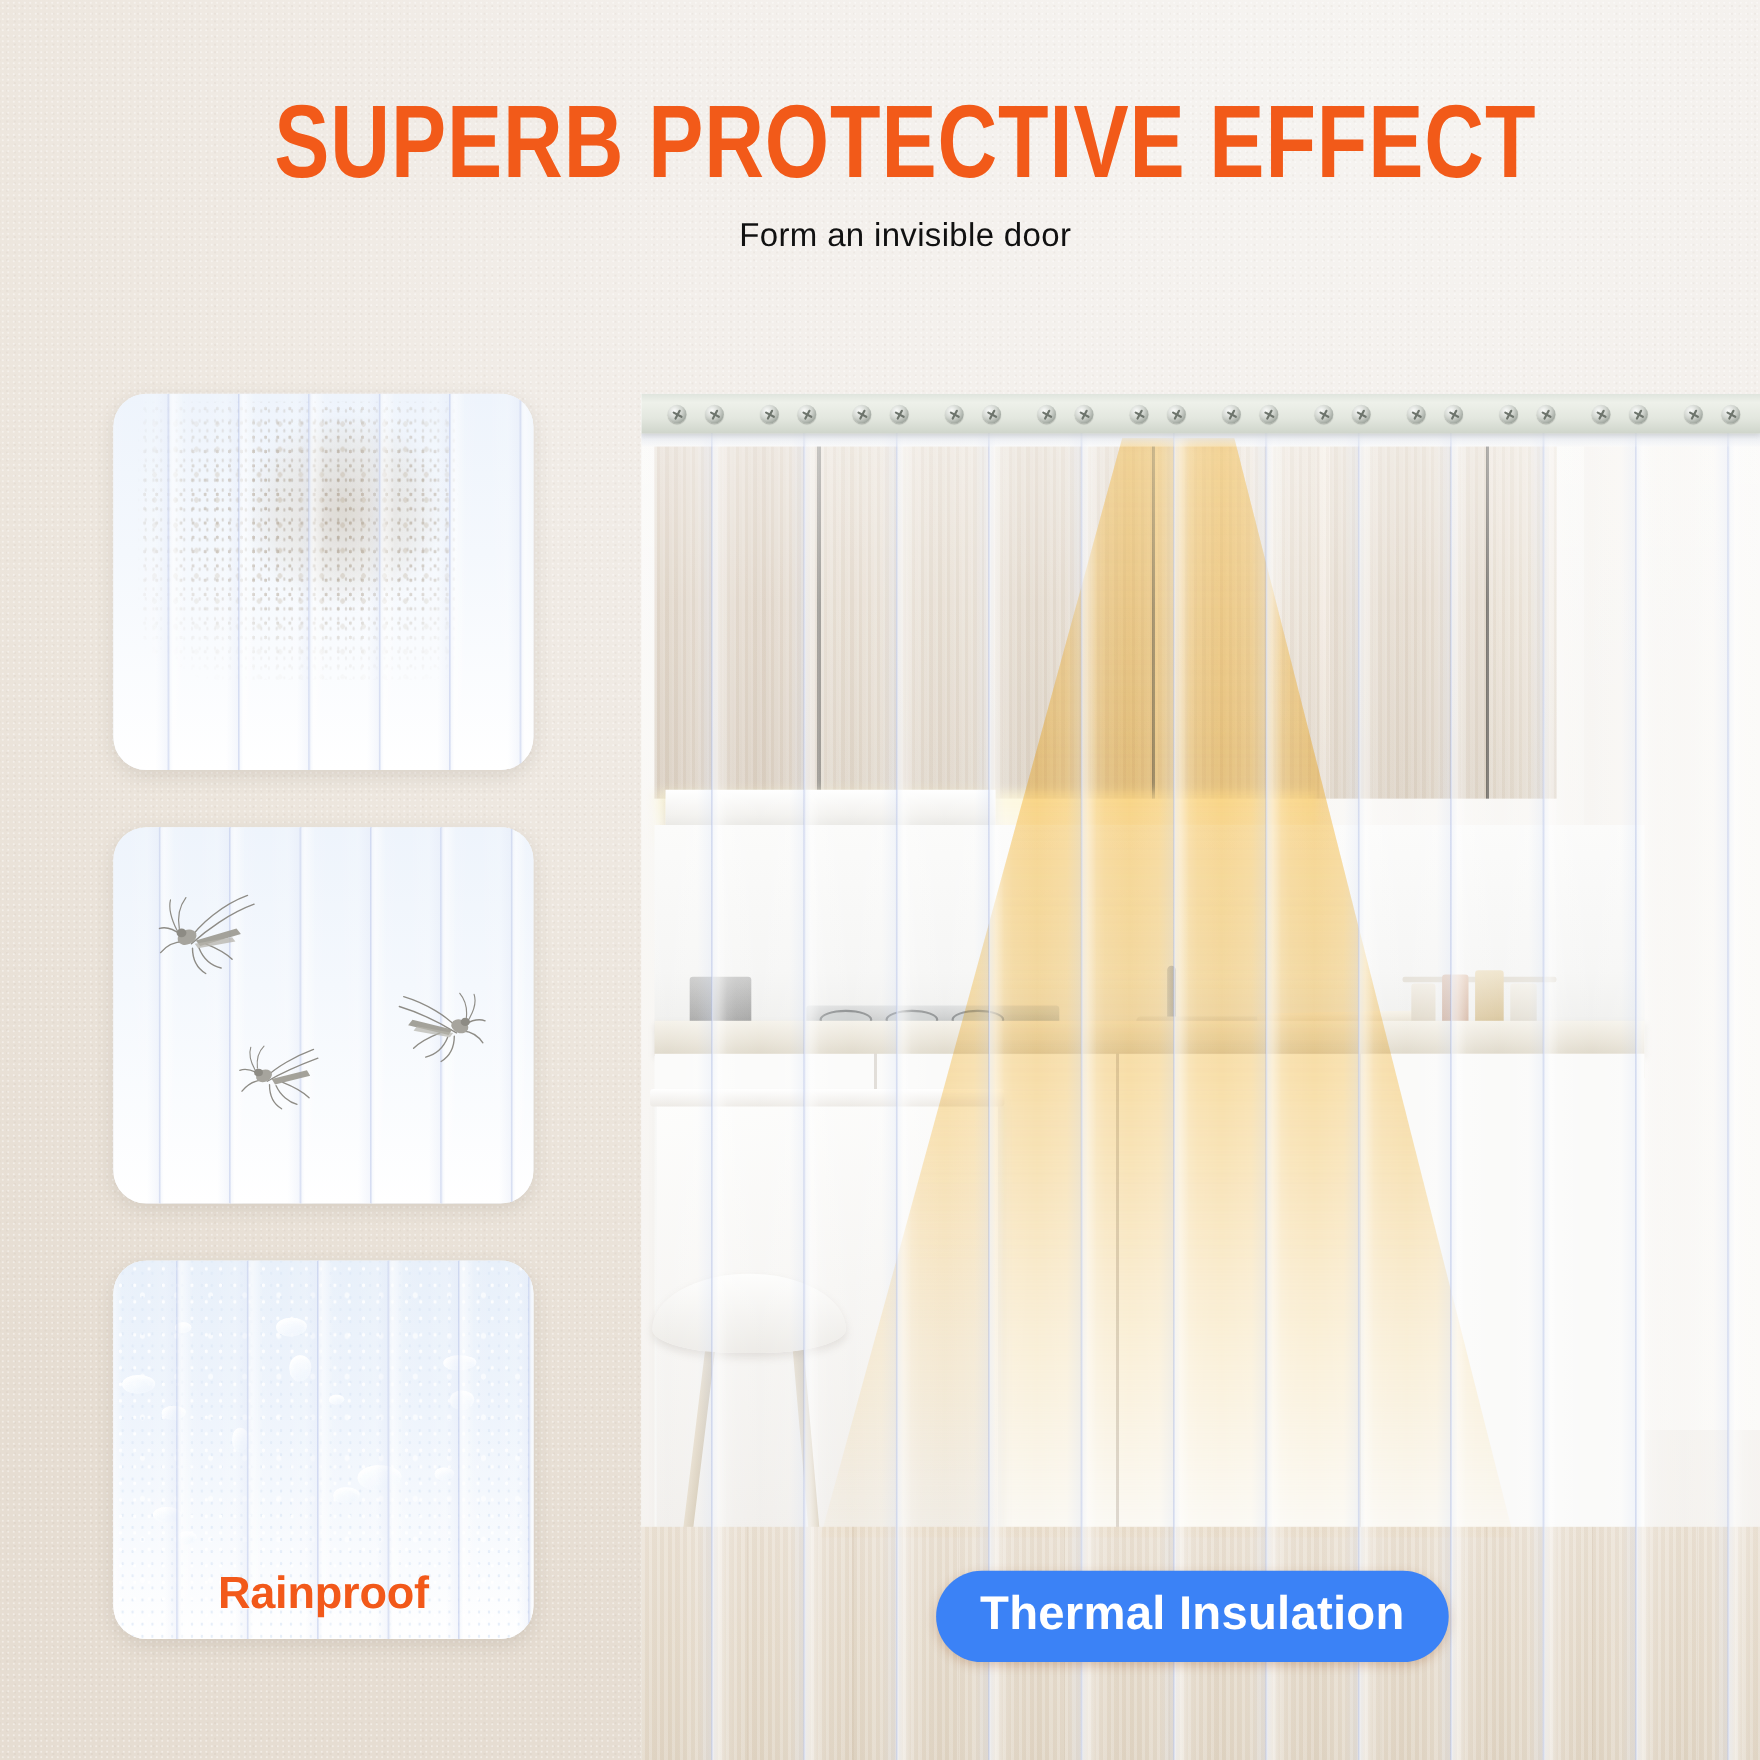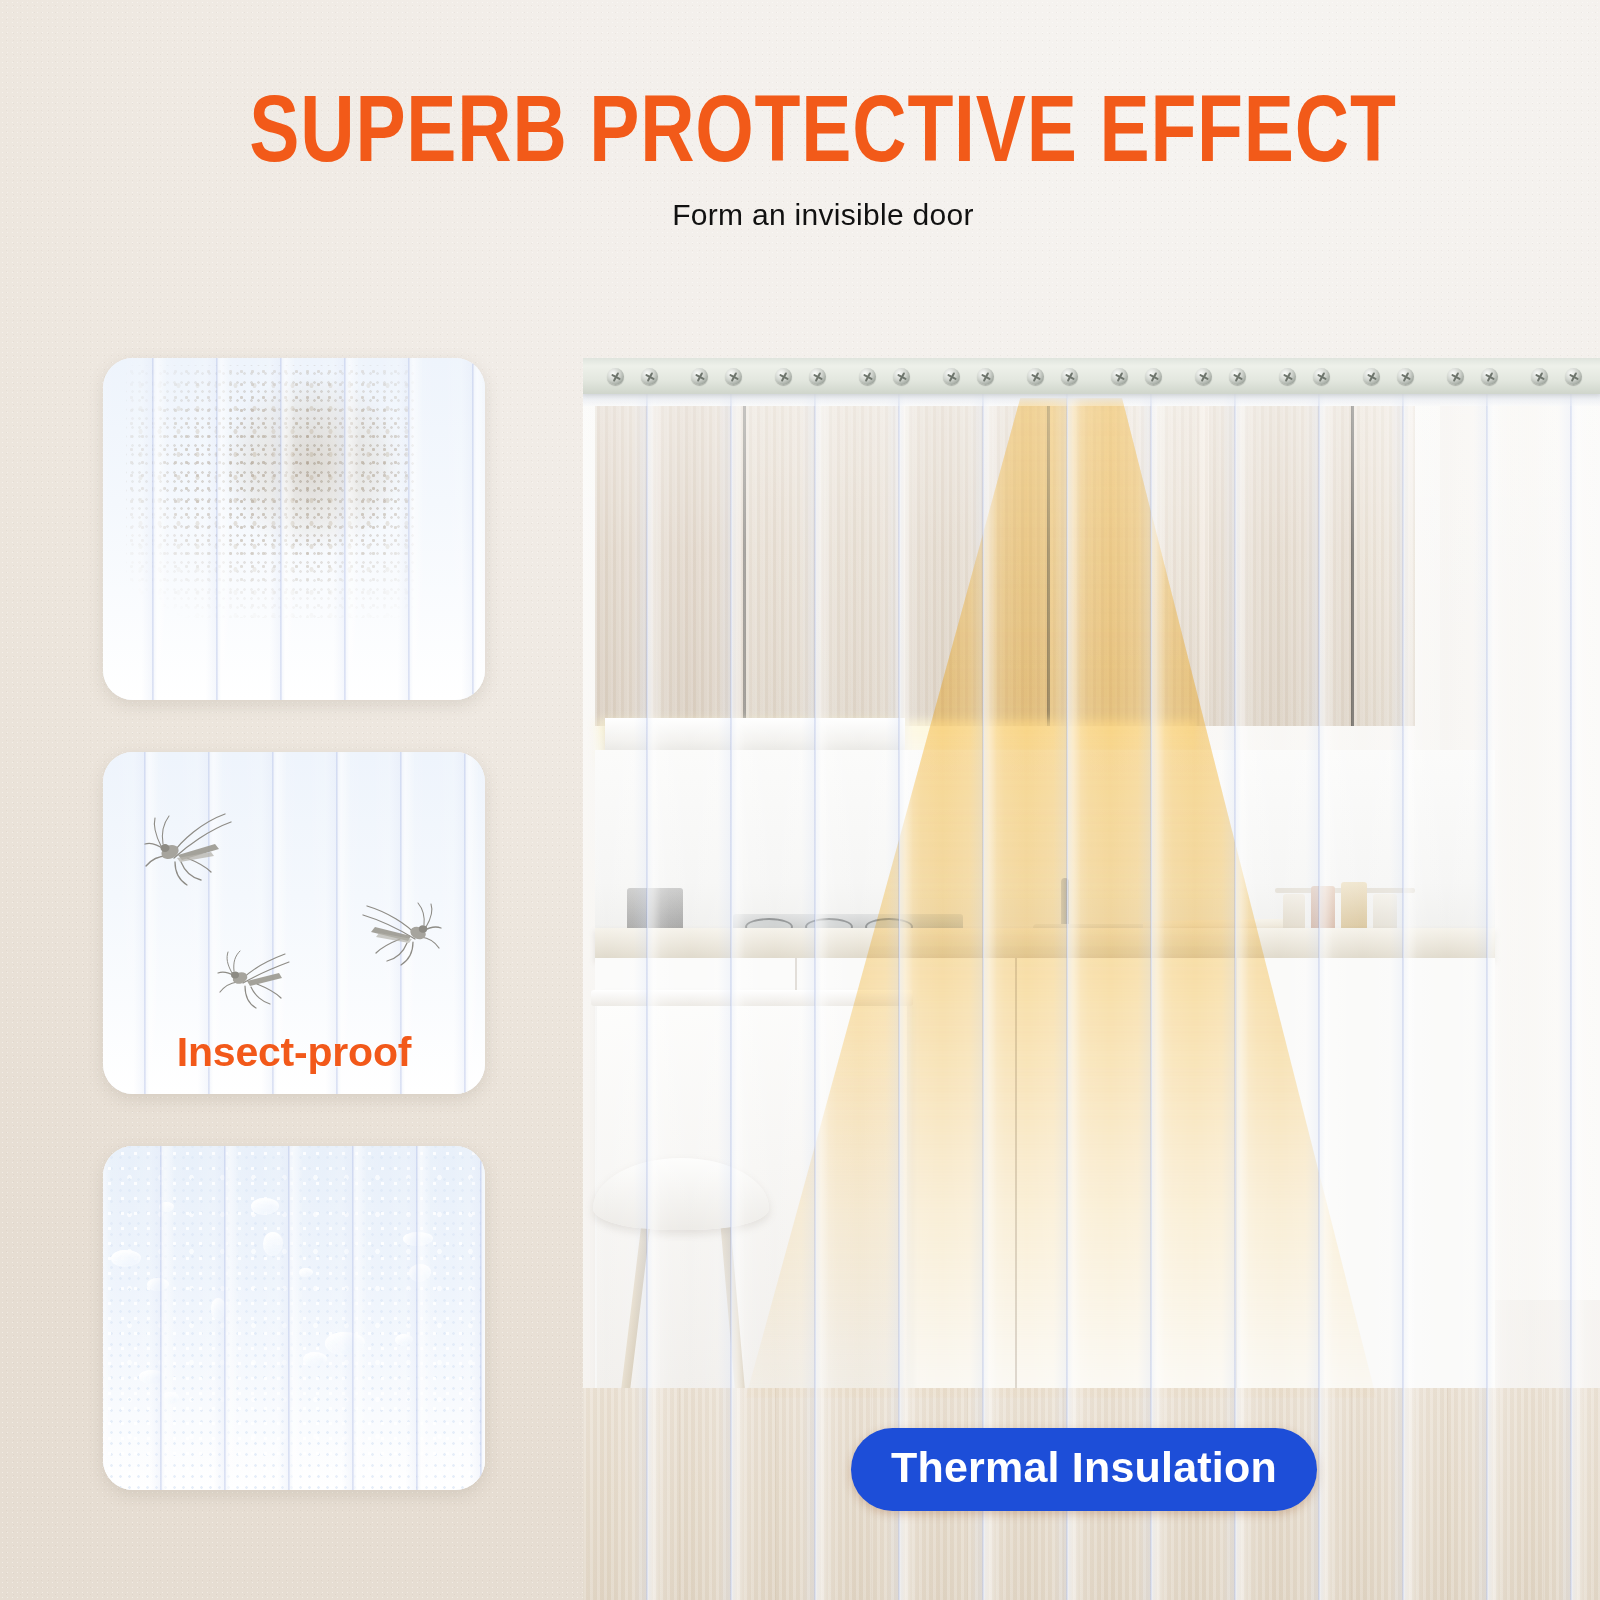--- a/index.html
+++ b/index.html
@@ -324,21 +324,21 @@
   }
   .photo-gloss{
     position:absolute;inset:0;pointer-events:none;
     background:linear-gradient(180deg,rgba(255,255,255,.16) 0%,rgba(255,255,255,.02) 26%,rgba(255,255,255,0) 60%);
   }
 
   
   .pill{
     position:absolute;left:851px;top:1428px;
     padding:15px 40px 19px 40px;
-    background:#1d4ed8;
+    background:#3b82f6;
     border-radius:44px;
     color:#fff;
     font-weight:bold;
     font-size:43px;
     letter-spacing:.2px;
     white-space:nowrap;
     box-shadow:0 3px 10px rgba(150,80,30,.28);
   }
 </style>
 </head>
@@ -442,21 +442,20 @@
           <ellipse cx="22" cy="37" rx="4.2" ry="3.7" fill="#8d8b84"></ellipse>
           <path d="M34 44 L70 35 L74 40 L37 49 Z" fill="#9a988f" opacity=".9"></path>
           <path d="M33 47 L66 41 L69 45 L36 51 Z" fill="#b5b3ab" opacity=".7"></path>
           <g stroke="#8e8c86" stroke-width="1.05" fill="none" stroke-linecap="round">
             <path d="M19 35 C13 25 12 18 14 12"></path>
             <path d="M21 33 C20 23 22 17 27 11"></path>
           </g>
         </svg>
       </div>
     </div>
-    <div class="card-label">Insect-proof</div>
   </div>
 
   <div class="card" style="top:1146px;height:344px;">
     <div class="card-media">
       <div class="sheet" style="background:linear-gradient(180deg,#e8f0fa 0%,#eef4fc 40%,#ffffff 100%);"></div>
       <div class="rain">
         <div class="rain-fine"></div>
         <div class="blob" style="left:8px;top:104px;width:30px;height:17px;"></div>
         <div class="blob" style="left:44px;top:132px;width:22px;height:13px;"></div>
         <div class="blob" style="left:56px;top:56px;width:15px;height:10px;"></div>
@@ -475,20 +474,21 @@
       <div class="strips" id="strips-card3">
           <div class="strip" style="left: -6px; width: 64px;"></div>
           <div class="strip" style="left: 58px; width: 64px;"></div>
           <div class="strip" style="left: 122px; width: 64px;"></div>
           <div class="strip" style="left: 186px; width: 64px;"></div>
           <div class="strip" style="left: 250px; width: 64px;"></div>
           <div class="strip" style="left: 314px; width: 64px;"></div>
           <div class="strip" style="left: 378px; width: 64px;"></div>
         </div>
     </div>
+    <div class="card-label">Rainproof</div>
   </div>
 
   <div class="photo">
     <div class="wall"></div>
     <div class="wall-right"></div>
 
     <div class="cabinets-top"></div>
     <div class="cab-wood"></div>
     <div class="cabinets-top-sheen"></div>
     <div class="underlight"></div>

